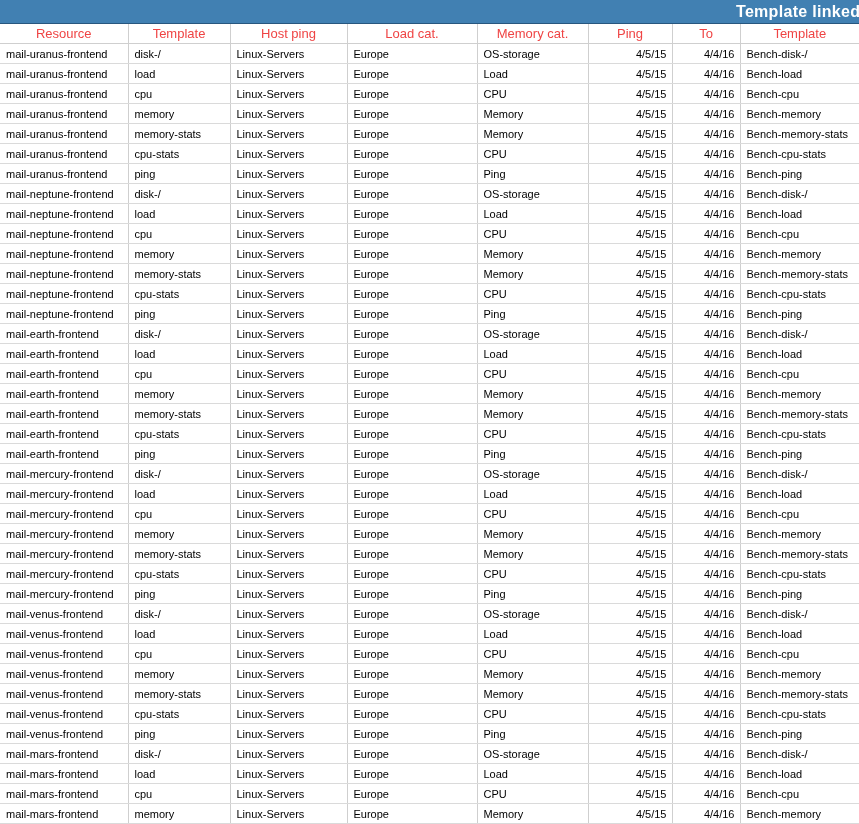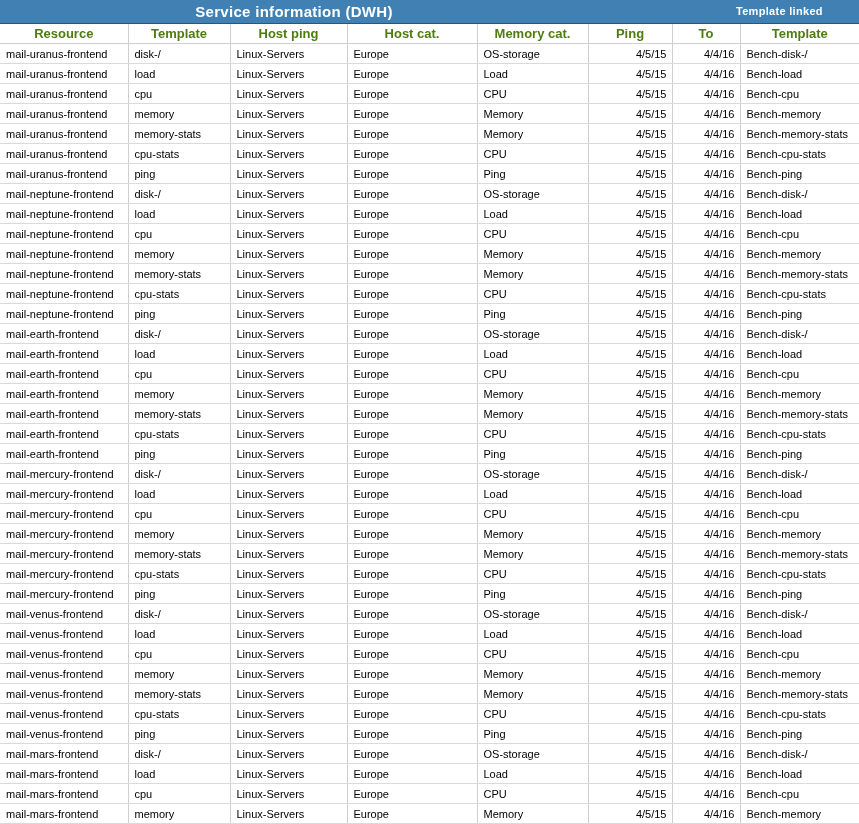--- a/index.html
+++ b/index.html
@@ -35,36 +35,36 @@
     letter-spacing: 0.3px;
     white-space: nowrap;
   }
   .title-right {
     position: absolute;
     left: 736px;
     top: 0;
     height: 23px;
     line-height: 23px;
     color: #ffffff;
-    font-size: 11px;
+    font-size: 16px;
     font-weight: bold;
     letter-spacing: 0.3px;
     white-space: nowrap;
   }
   table.report {
     border-collapse: collapse;
     table-layout: fixed;
     width: 859px;
   }
   table.report th {
     height: 19px;
     padding: 0 10px;
     font-size: 13px;
-    font-weight: bold;
-    color: #4d7c0f;
+    font-weight: normal;
+    color: #ef4444;
     text-align: center;
     vertical-align: middle;
     border-right: 1px solid var(--grid-line, #cfcfcf);
     border-bottom: 1px solid var(--grid-line, #cfcfcf);
     white-space: nowrap;
     overflow: hidden;
   }
   table.report td {
     height: 19px;
     padding: 0 0 0 6px;
@@ -94,41 +94,40 @@
   col.c3 { width: 130px; }
   col.c4 { width: 111px; }
   col.c5 { width: 84px; }
   col.c6 { width: 68px; }
   col.c7 { width: 119px; }
 </style>
 </head>
 <body>
 
 <div class="title-bar">
-  <div class="title-left">Service information (DWH)</div>
   <div class="title-right">Template linked</div>
 </div>
 
 <table class="report">
   <colgroup>
     <col class="c0">
       <col class="c1">
       <col class="c2">
       <col class="c3">
     <col class="c4">
       <col class="c5">
       <col class="c6">
       <col class="c7">
   </colgroup>
   <thead>
     <tr id="header-row">
         <th>Resource</th>
         <th>Template</th>
         <th>Host ping</th>
-        <th>Host cat.</th>
+        <th>Load cat.</th>
         <th>Memory cat.</th>
         <th>Ping</th>
         <th>To</th>
         <th>Template</th>
       </tr>
   </thead>
   <tbody id="table-body">
       <tr>
         <td>mail-uranus-frontend</td>
         <td>disk-/</td>

